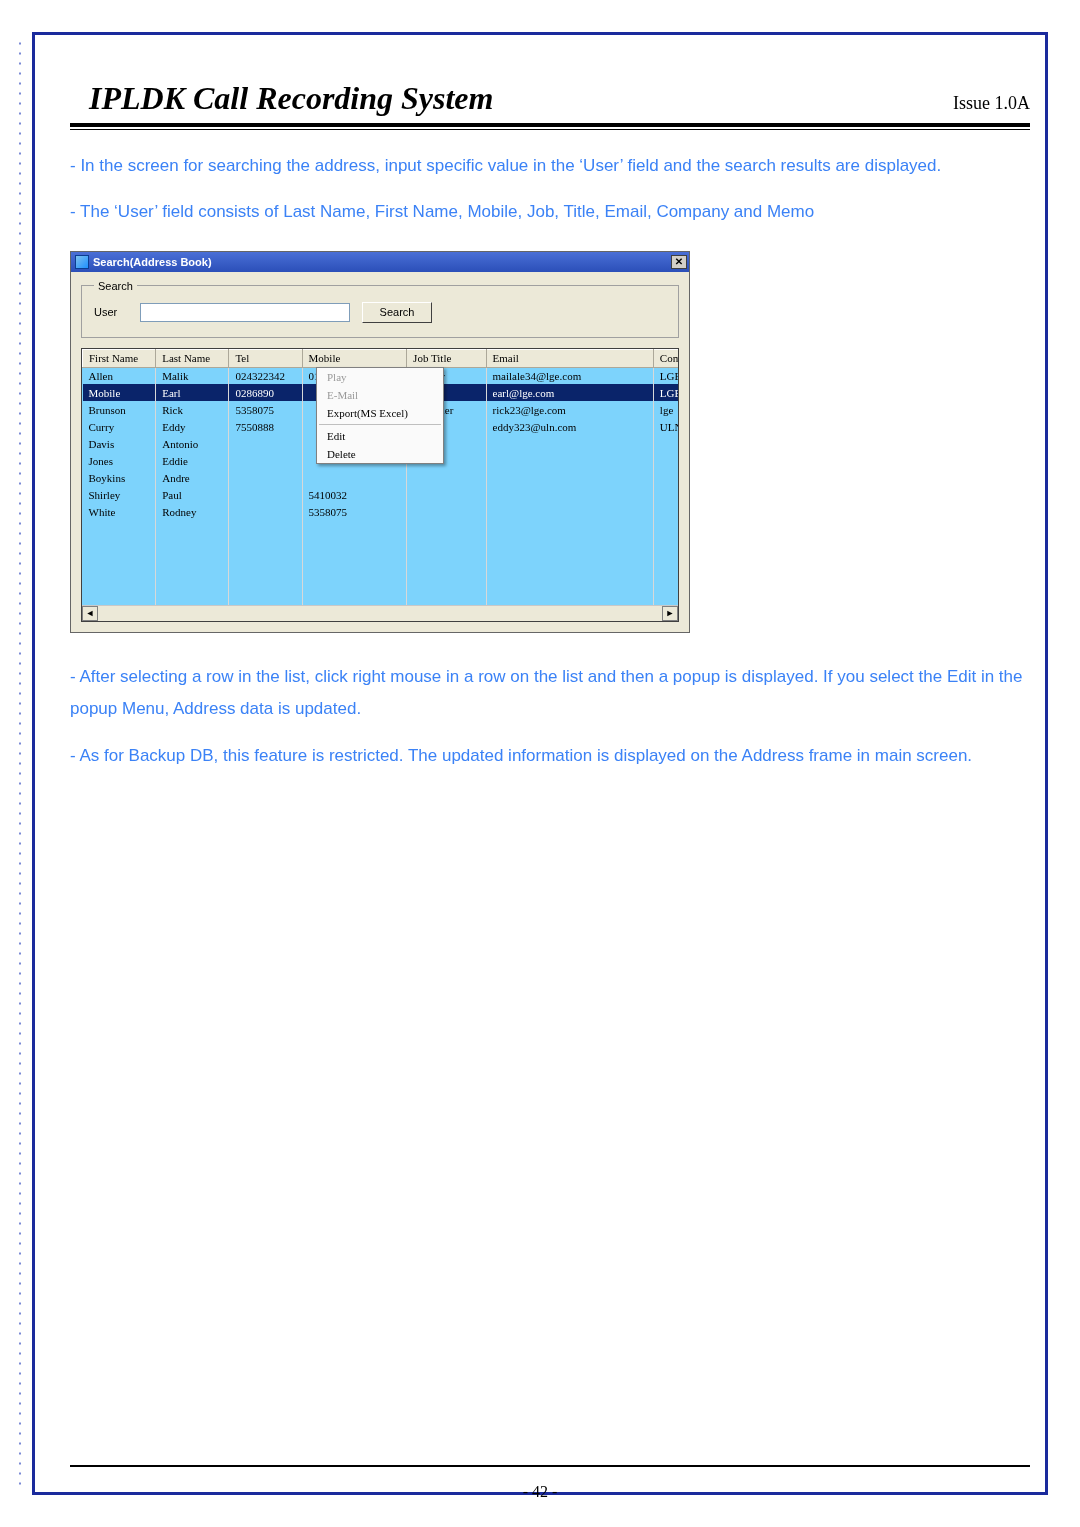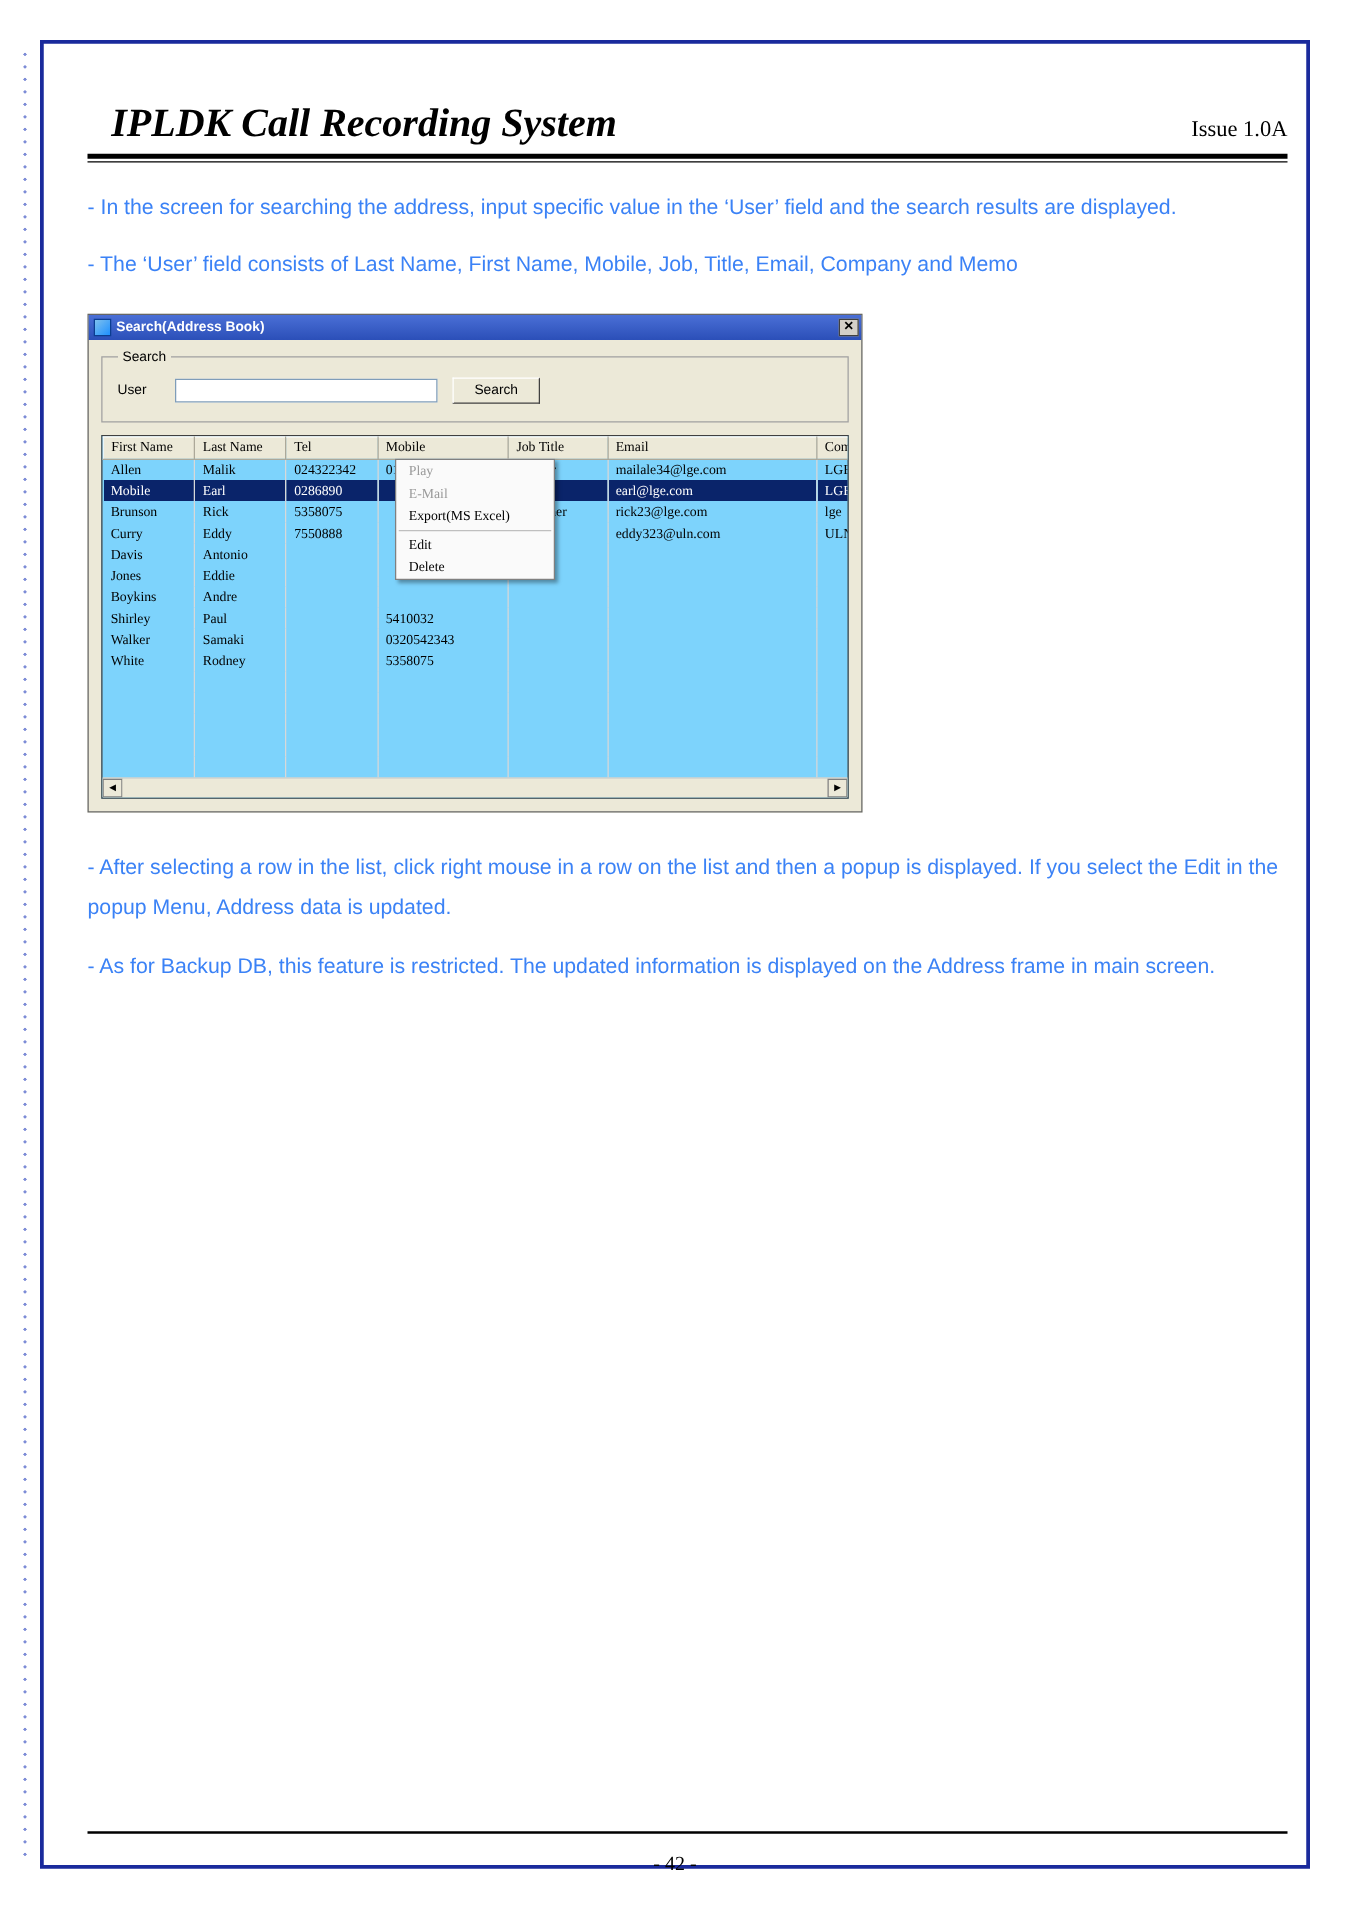--- a/index.html
+++ b/index.html
@@ -350,29 +350,20 @@
               <tr>
                 <td>Shirley</td>
                 <td>Paul</td>
                 <td></td>
                 <td>5410032</td>
                 <td></td>
                 <td></td>
                 <td></td>
               </tr>
               <tr>
-                <td>Walker</td>
-                <td>Samaki</td>
-                <td></td>
-                <td>0320542343</td>
-                <td></td>
-                <td></td>
-                <td></td>
-              </tr>
-              <tr>
                 <td>White</td>
                 <td>Rodney</td>
                 <td></td>
                 <td>5358075</td>
                 <td></td>
                 <td></td>
                 <td></td>
               </tr>
               <tr>
                 <td>&nbsp;</td>

